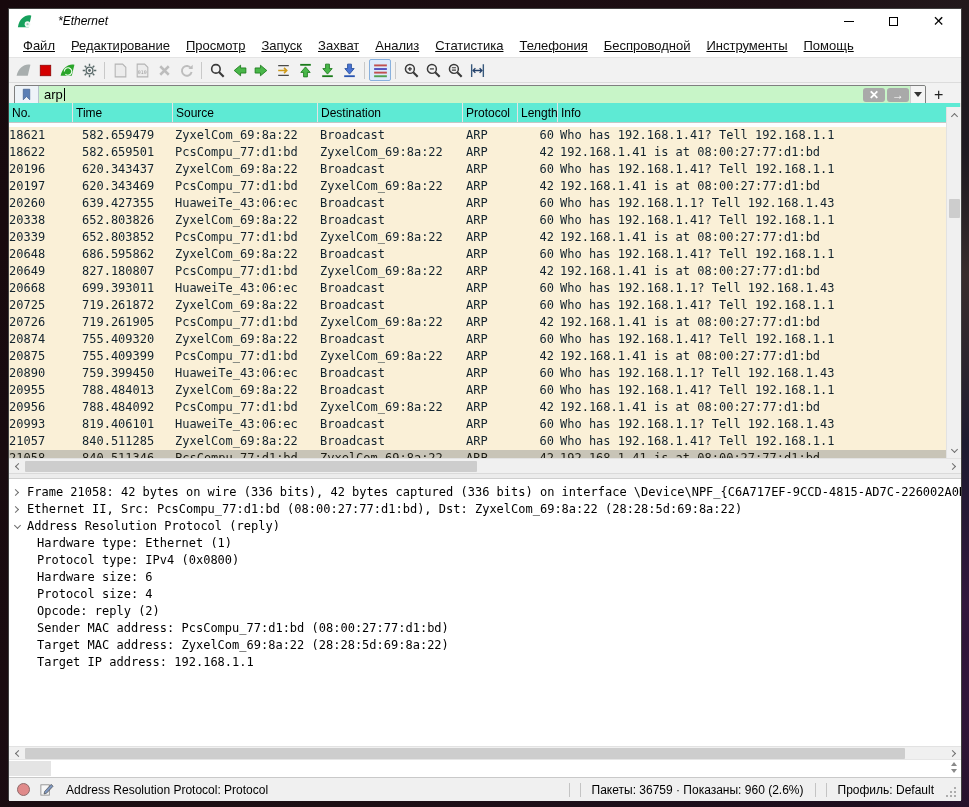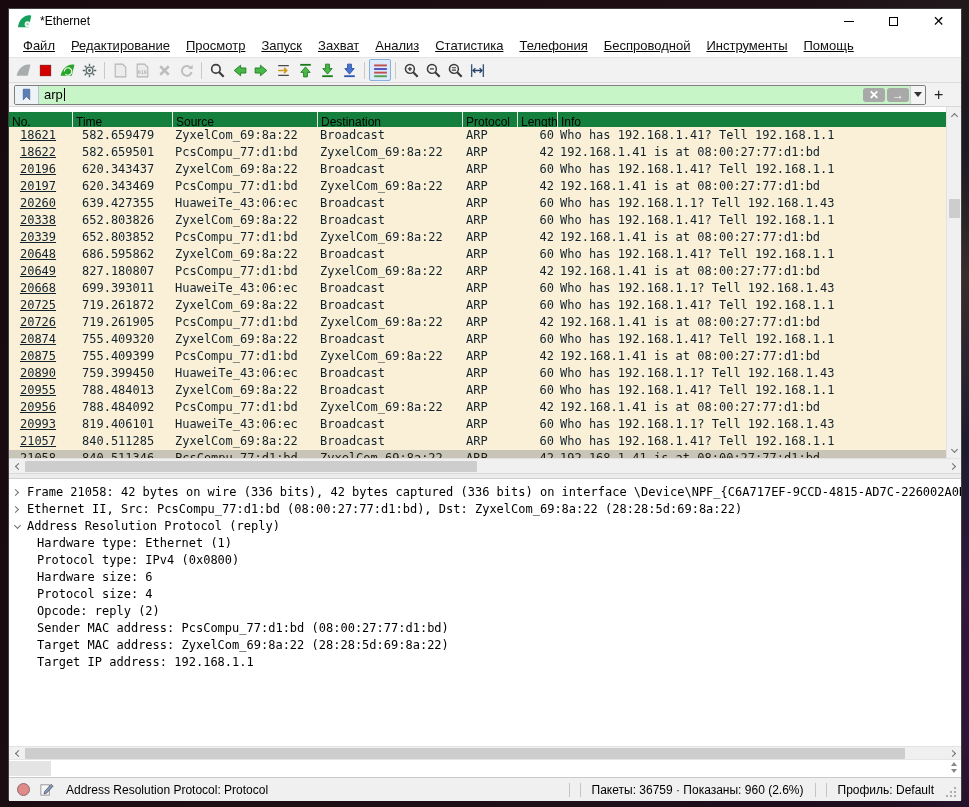--- a/index.html
+++ b/index.html
@@ -15,21 +15,21 @@
     background:linear-gradient(120deg, #17090d 0%, #1d0f14 55%, rgba(20,8,14,.55) 93%, rgba(20,8,14,.15) 100%);
   }
   .window {
     position:absolute; left:8px; top:8px; width:954px; height:792px;
     background:#ffffff; border:1px solid #3f3f3f;
   }
   
   .titlebar { position:absolute; left:0; top:0; width:100%; height:24px; background:var(--titlebar-bg,#fff);
     display:flex; align-items:center; }
   .app-icon { width:17px; height:17px; margin-left:7px; }
-  .title-text { font-size:12px; color:#000; margin-left:7px; }
+  .title-text { font-size:12px; color:#000; margin-left:25px;font-style:italic; }
   .winbtns { margin-left:auto; display:flex; height:100%; }
   .winbtn { width:45px; height:100%; display:flex; align-items:center; justify-content:center; color:#000; }
   .glyph-min { width:10px; height:1px; background:#000; }
   .glyph-max { width:9px; height:9px; border:1px solid #000; }
   .glyph-close { font-size:14px; line-height:1; font-family:"DejaVu Sans", sans-serif; }
   
   .menubar { position:absolute; left:0; top:24px; width:100%; height:24px; background:#fff;
     display:flex; align-items:center; padding-left:6px;text-decoration:underline; }
   .menu-item { font-size:13px; color:#111; padding:3px 8px; }
   
@@ -49,31 +49,31 @@
   .fb-bookmark svg { width:13px; height:15px; }
   .fb-input { flex:1; display:flex; align-items:center; padding-left:5px;
     font-family:"Liberation Sans", sans-serif; font-size:13px; color:#000; }
   .caret { width:1px; height:13px; background:#000; margin-left:1px; }
   .fb-chip { width:22px; margin:2px 1px; border-radius:3px; background:#a9a9a9;
     display:flex; align-items:center; justify-content:center; color:#fff; font-size:12px; font-weight:bold; }
   .fb-drop { width:15px; display:flex; align-items:center; justify-content:center; background:#f4f4f4; border-left:1px solid #cfcfcf; }
   .tri-down { width:0; height:0; border-left:4px solid transparent; border-right:4px solid transparent; border-top:5px solid #333; }
   .fb-plus { margin-left:8px; font-size:16px; color:#222; line-height:1; }
   
-  .pkt-header { position:absolute; left:0; top:103px; width:100%; height:20px; background:#15803d;
+  .pkt-header { position:absolute; left:0; top:94px; width:100%; height:20px; background:#5eead4;
     border-bottom:1px solid #c6c6c6; display:grid;
     grid-template-columns:64px 100px 145px 145px 55px 40px auto; align-items:center; }
   .pkt-header .hc { font-size:12px; color:#000; padding-left:3px; height:100%; display:flex; align-items:center;
     border-right:1px solid #e4e4e4; }
   .pkt-rows { position:absolute; left:0; top:118px; width:939px; height:331px; overflow:hidden; background:#fff; }
   .prow { display:grid; grid-template-columns:64px 100px 145px 145px 55px 40px auto; height:17px;
     background:var(--row-bg,#faf0d7); color:var(--row-fg,#12232e);
     font-family:"DejaVu Sans Mono", monospace; font-size:12px; line-height:17px; white-space:nowrap; }
   .prow.selected { background:var(--sel-bg,#c8c4b7); color:#1c1c14; }
-  .prow .c0 { text-align:center; padding-right:6px;text-decoration:underline; }
+  .prow .c0 { text-align:left; padding-right:6px; }
   .prow .c1 { padding-left:9px; }
   .prow .c2 { padding-left:2px; }
   .prow .c3 { padding-left:2px; }
   .prow .c4 { padding-left:3px; }
   .prow .c5 { text-align:right; padding-right:4px; }
   .prow .c6 { padding-left:2px; }
   
   .vscroll { position:absolute; right:0; top:98px; width:15px; height:351px; background:#f0f0f0; border-left:1px solid #e2e2e2; }
   .vscroll .arr { position:absolute; left:0; width:15px; height:15px; display:flex; align-items:center; justify-content:center; }
   .vscroll .thumb { position:absolute; left:2px; width:11px; background:#cdcdcd; border-radius:1px; }

